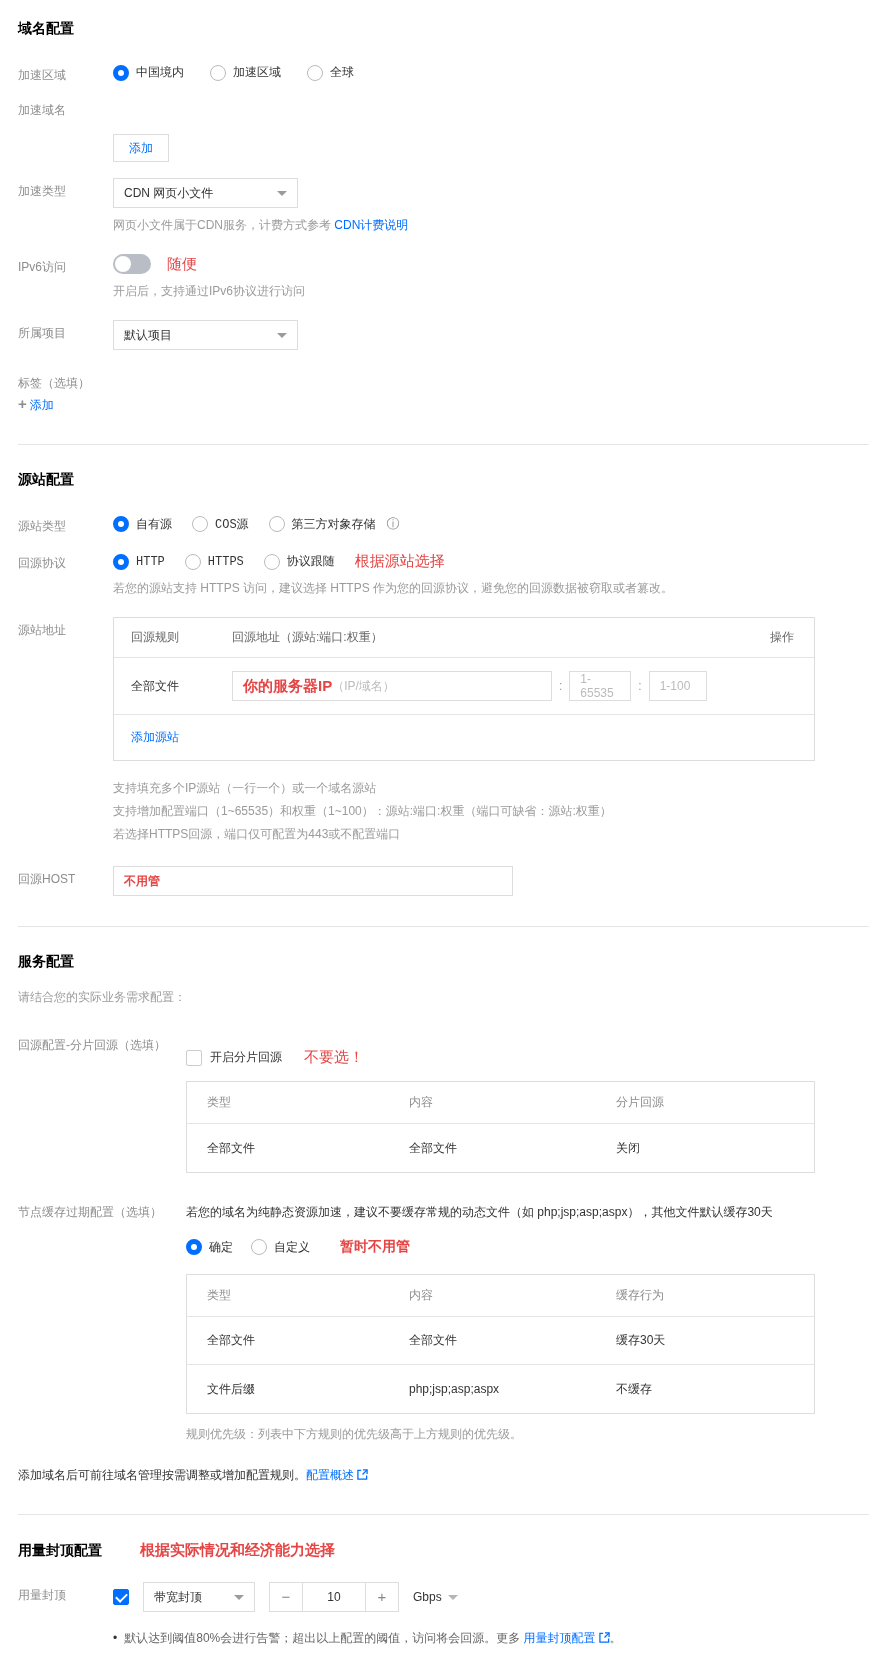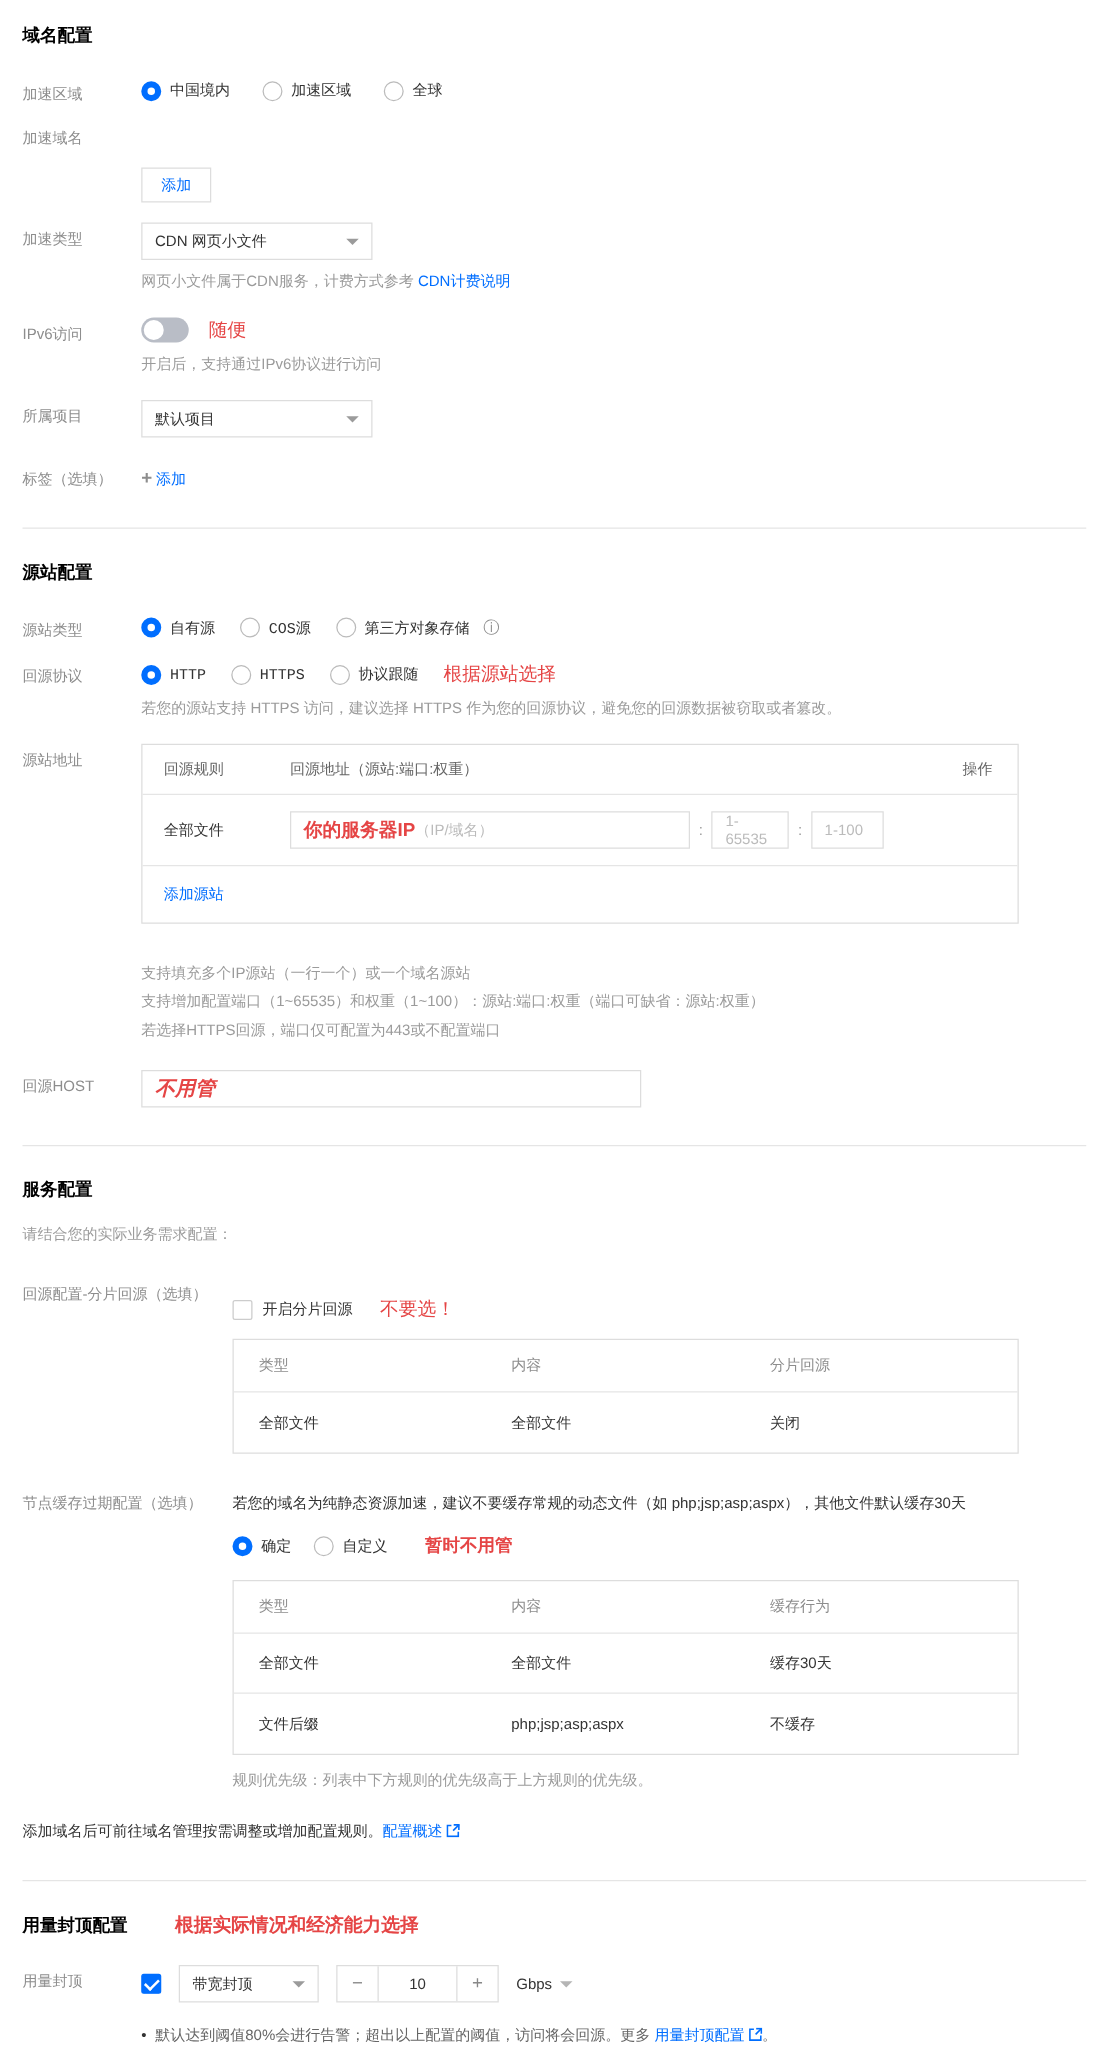--- a/index.html
+++ b/index.html
@@ -159,21 +159,21 @@
   <div class="row">
     <div class="row-label">所属项目</div>
     <div class="row-body">
       <div class="select-box" style="width:185px;">
         <span>默认项目</span>
         <span class="caret"></span>
       </div>
     </div>
   </div>
 
-  <div class="row" style="margin-bottom:0;">
+  <div class="row" style="margin-bottom:0;flex-direction:column;">
     <div class="row-label">标签（选填）</div>
     <div class="row-body" style="padding-top:4px;">
       <span style="cursor:pointer;">
         <span class="plus">+</span><span class="link">添加</span>
       </span>
     </div>
   </div>
 
   <hr class="divider">
 
@@ -241,33 +241,33 @@
           </div>
           <span class="sep">:</span>
           <div class="input-box mini-input small">
             <span class="placeholder">1-100</span>
           </div>
         </div>
         <div class="origin-foot">
           <span class="link">添加源站</span>
         </div>
       </div>
-      <div class="help" style="margin-top:28px;line-height:23px;">
+      <div class="help" style="margin-top:16px;line-height:23px;">
         <div>支持填充多个IP源站（一行一个）或一个域名源站</div>
         <div>支持增加配置端口（1~65535）和权重（1~100）：源站:端口:权重（端口可缺省：源站:权重）</div>
         <div>若选择HTTPS回源，端口仅可配置为443或不配置端口</div>
       </div>
     </div>
   </div>
 
   <div class="row" style="margin-bottom:0;">
     <div class="row-label">回源HOST</div>
     <div class="row-body">
       <div class="input-box" style="width:400px;">
-        <span class="red-big" style="font-size:16px;font-style:italic;">不用管</span>
+        <span class="red-big" style="font-size:12px;">不用管</span>
       </div>
     </div>
   </div>
 
   <hr class="divider">
 
   <h3 class="section-title" style="margin-bottom:18px;">服务配置</h3>
   <div class="help" style="margin:0 0 26px 0;">请结合您的实际业务需求配置：</div>
 
   <div class="row" style="margin-bottom:26px;">

